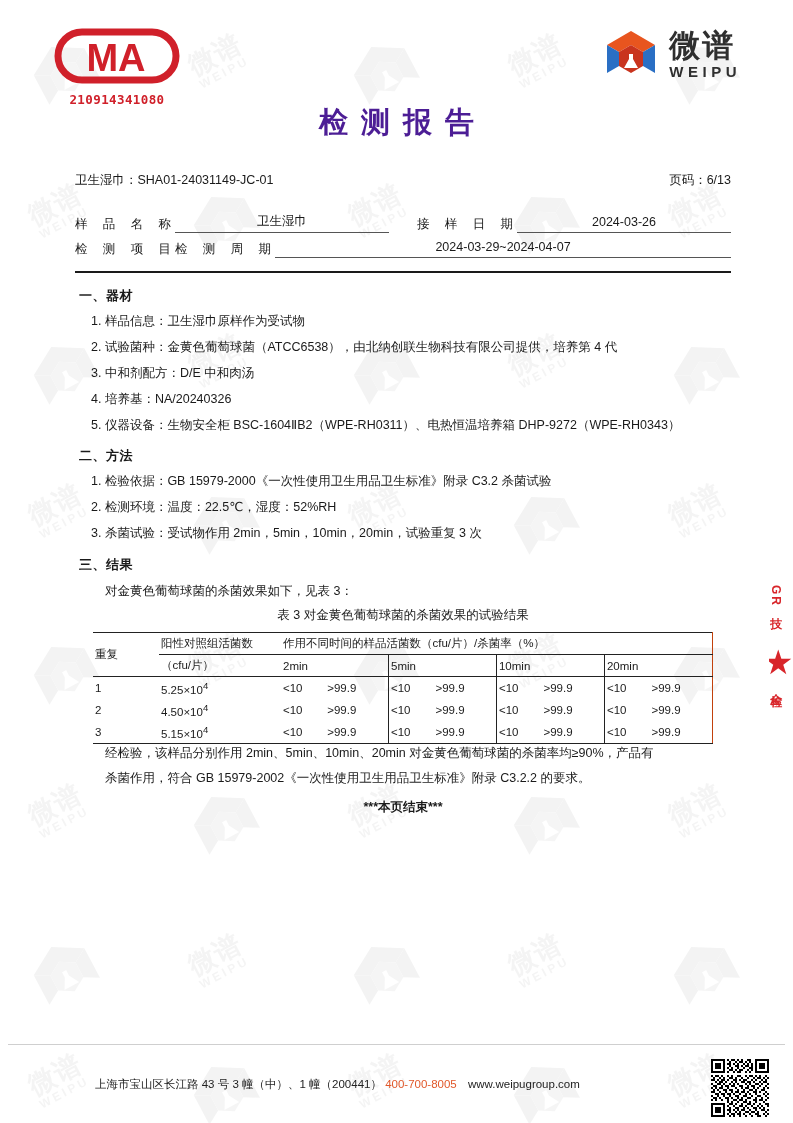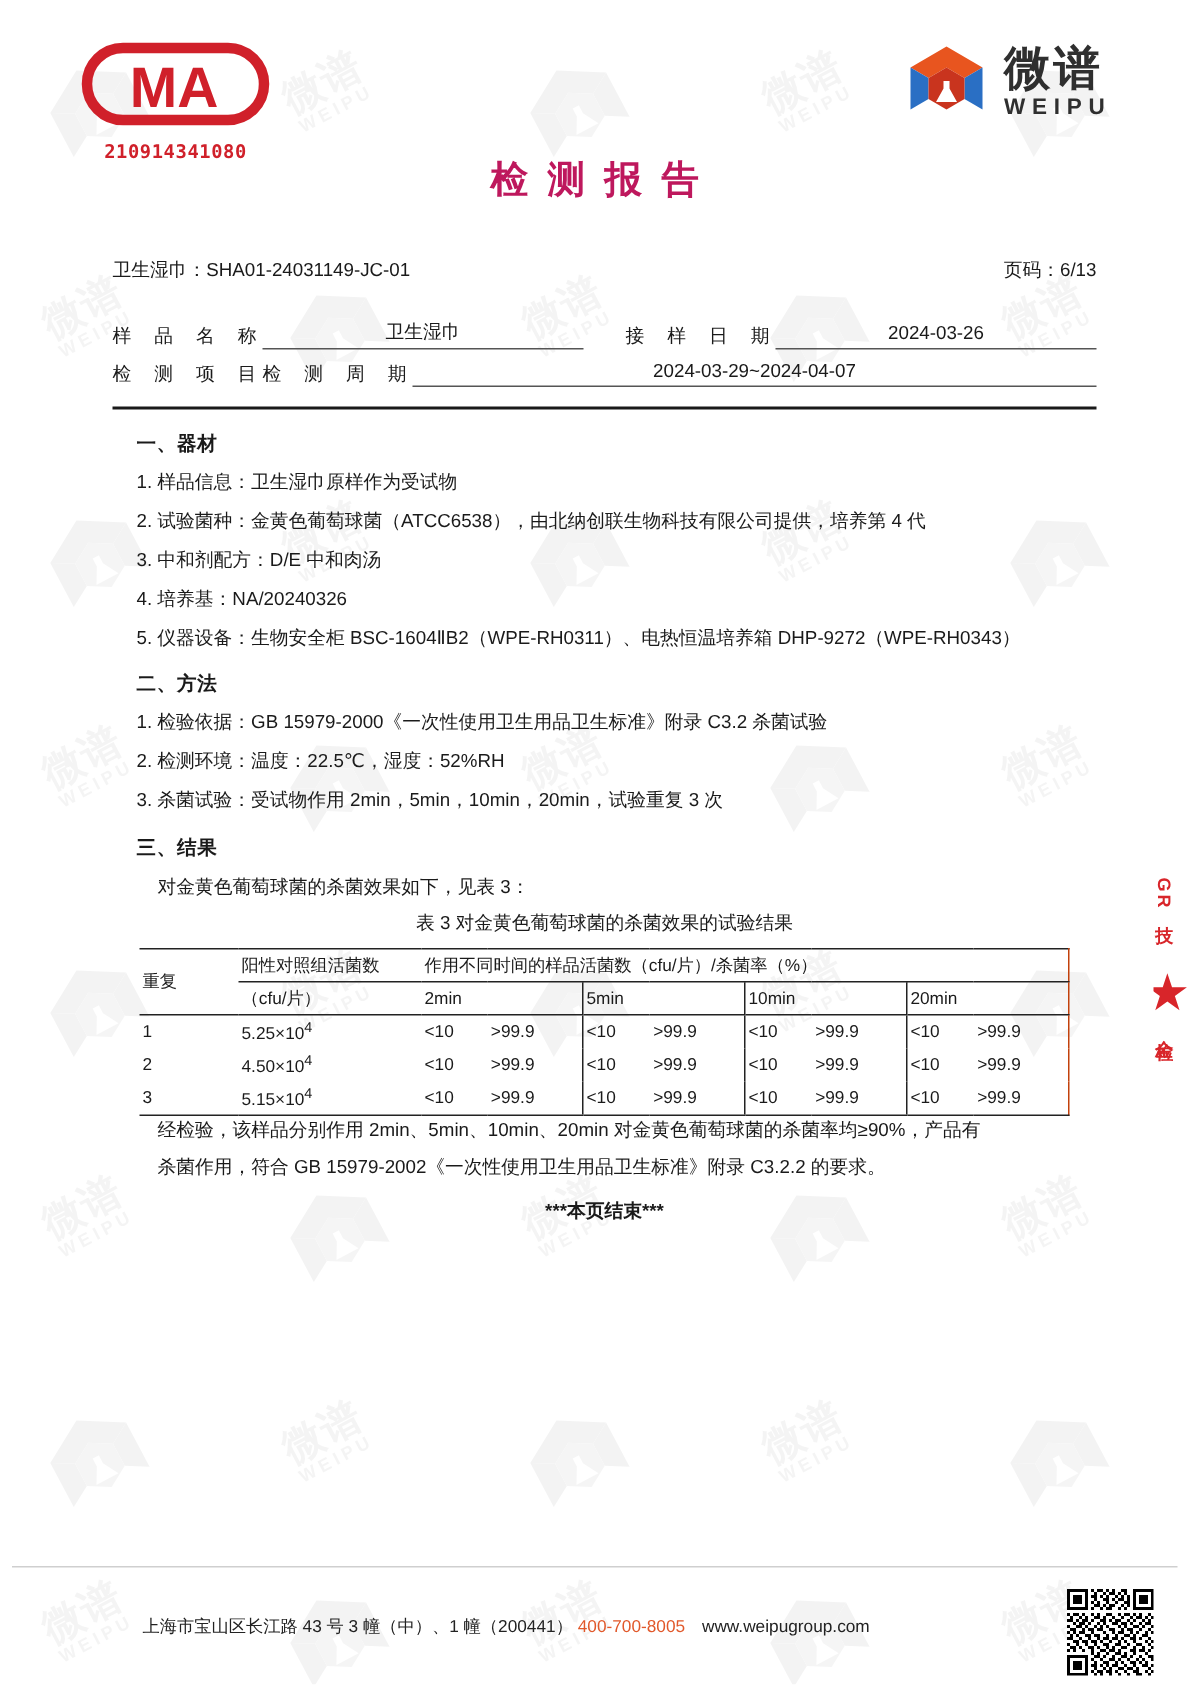--- a/index.html
+++ b/index.html
@@ -100,25 +100,25 @@
     color: #2f2f2f;
     letter-spacing: 4.5px;
     margin-top: 3px;
   }
   .doc-title {
     position: absolute;
     left: 0;
     right: 0;
     top: 103px;
     text-align: center;
-    font-size: 25px;
+    font-size: 29px;
     font-weight: bold;
     letter-spacing: 13px;
     text-indent: 13px;
-    color: #be185d;
+    color: #4c1d95;
   }
 
   
   .meta-row {
     display: flex;
     justify-content: space-between;
     align-items: baseline;
     padding: 0 62px 0 75px;
     font-size: 12.5px;
     margin-top: 4px;
@@ -158,21 +158,21 @@
     border-top: 2px solid #1a1a1a;
   }
 
   
   .sec {
     margin: 0 62px 0 75px;
   }
   .sec-title {
     font-size: 13px;
     font-weight: bold;
-    margin: 14px 0 8px 16px;
+    margin: 14px 0 8px 4px;
     letter-spacing: 0.5px;
   }
   .sec-list {
     margin: 0;
     padding: 0;
     list-style: none;
     font-size: 12.5px;
   }
   .sec-list li {
     margin: 0 0 9px 0;

